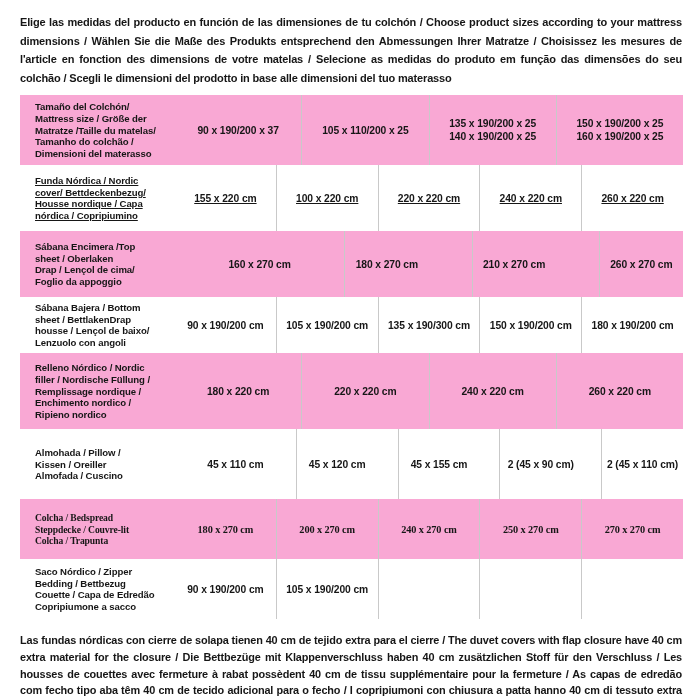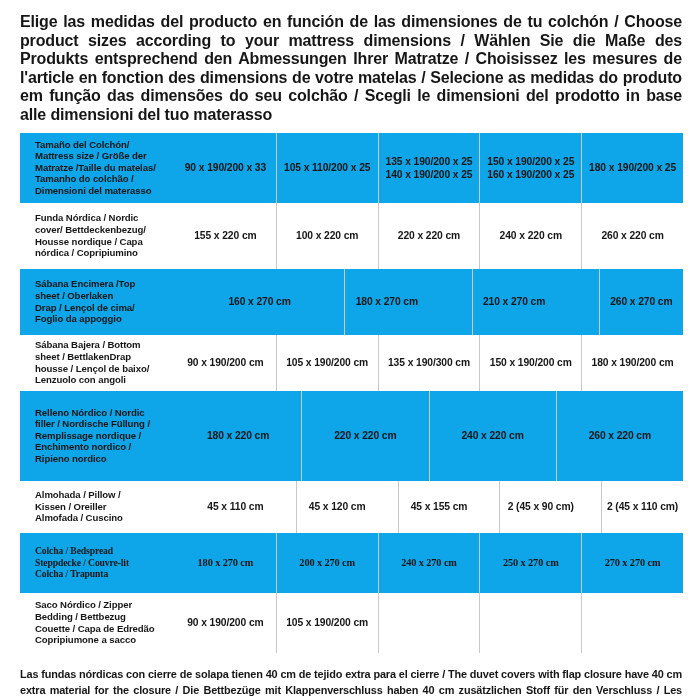--- a/index.html
+++ b/index.html
@@ -5,35 +5,35 @@
   html,body{margin:0;padding:0;background:#ffffff;}
   body{
     width:700px;height:700px;overflow:hidden;
     font-family:"Liberation Sans","DejaVu Sans",sans-serif;
     font-weight:bold;color:#161616;
     -webkit-font-smoothing:antialiased;
   }
   .page{padding:13px 18px 0 20px;width:662px;box-sizing:content-box;}
   .intro{
     margin:0 0 8px 0;
-    font-size:16px;line-height:18.6px;
+    font-size:11px;line-height:18.6px;
     letter-spacing:-0.15px;
     text-align:justify;
   }
   .size-table{width:663px;}
   .row{display:flex;align-items:stretch;}
-  .row.gray{background:#0ea5e9;}
+  .row.gray{background:#f9a8d4;}
   .row.white{background:#ffffff;}
   
   .row:nth-child(1){height:70px;}
-  .row:nth-child(2){height:66px;}
+  .row:nth-child(2){height:66px;text-decoration:underline;}
   .row:nth-child(3){height:66px;gap:43px;}
   .row:nth-child(4){height:56px;}
-  .row:nth-child(5){height:90px;justify-content:space-between;}
-  .row:nth-child(6){height:52px;gap:20px;}
+  .row:nth-child(5){height:76px;justify-content:space-between;}
+  .row:nth-child(6){height:70px;gap:20px;}
   .row:nth-child(7){height:60px;font-family:Liberation Serif, serif;}
   .row:nth-child(8){height:60px;}
   .cell{box-sizing:border-box;white-space:pre-line;}
   .cell.label{
     width:155px;flex:0 0 155px;
     padding-left:15px;padding-right:4px;
     display:flex;flex-direction:column;justify-content:center;
     font-size:9.6px;line-height:11.6px;
     letter-spacing:-0.1px;
     text-align:left;
@@ -59,27 +59,26 @@
 <div class="page">
   <p class="intro">Elige las medidas del producto en función de las dimensiones de tu colchón / Choose product sizes according to your mattress dimensions / Wählen Sie die Maße des Produkts entsprechend den Abmessungen Ihrer Matratze / Choisissez les mesures de l'article en fonction des dimensions de votre matelas / Selecione as medidas do produto em função das dimensões do seu colchão / Scegli le dimensioni del prodotto in base alle dimensioni del tuo materasso</p>
 
   <div class="size-table" id="size-table">
       <div class="row gray">
         <div class="cell label">Tamaño del Colchón/
 Mattress size / Größe der
 Matratze /Taille du matelas/
 Tamanho do colchão /
 Dimensioni del materasso</div>
-        <div class="cell value">90 x 190/200 x 33</div>
+        <div class="cell value">90 x 190/200 x 37</div>
         <div class="cell value">105 x 110/200 x 25</div>
         <div class="cell value">135 x 190/200 x 25
 140 x 190/200 x 25</div>
         <div class="cell value">150 x 190/200 x 25
 160 x 190/200 x 25</div>
-        <div class="cell value">180 x 190/200 x 25</div>
       </div>
       <div class="row white">
         <div class="cell label">Funda Nórdica /  Nordic
 cover/ Bettdeckenbezug/
 Housse nordique  / Capa
 nórdica / Copripiumino</div>
         <div class="cell value">155 x 220 cm</div>
         <div class="cell value">100 x 220 cm</div>
         <div class="cell value">220 x 220 cm</div>
         <div class="cell value">240 x 220 cm</div>

